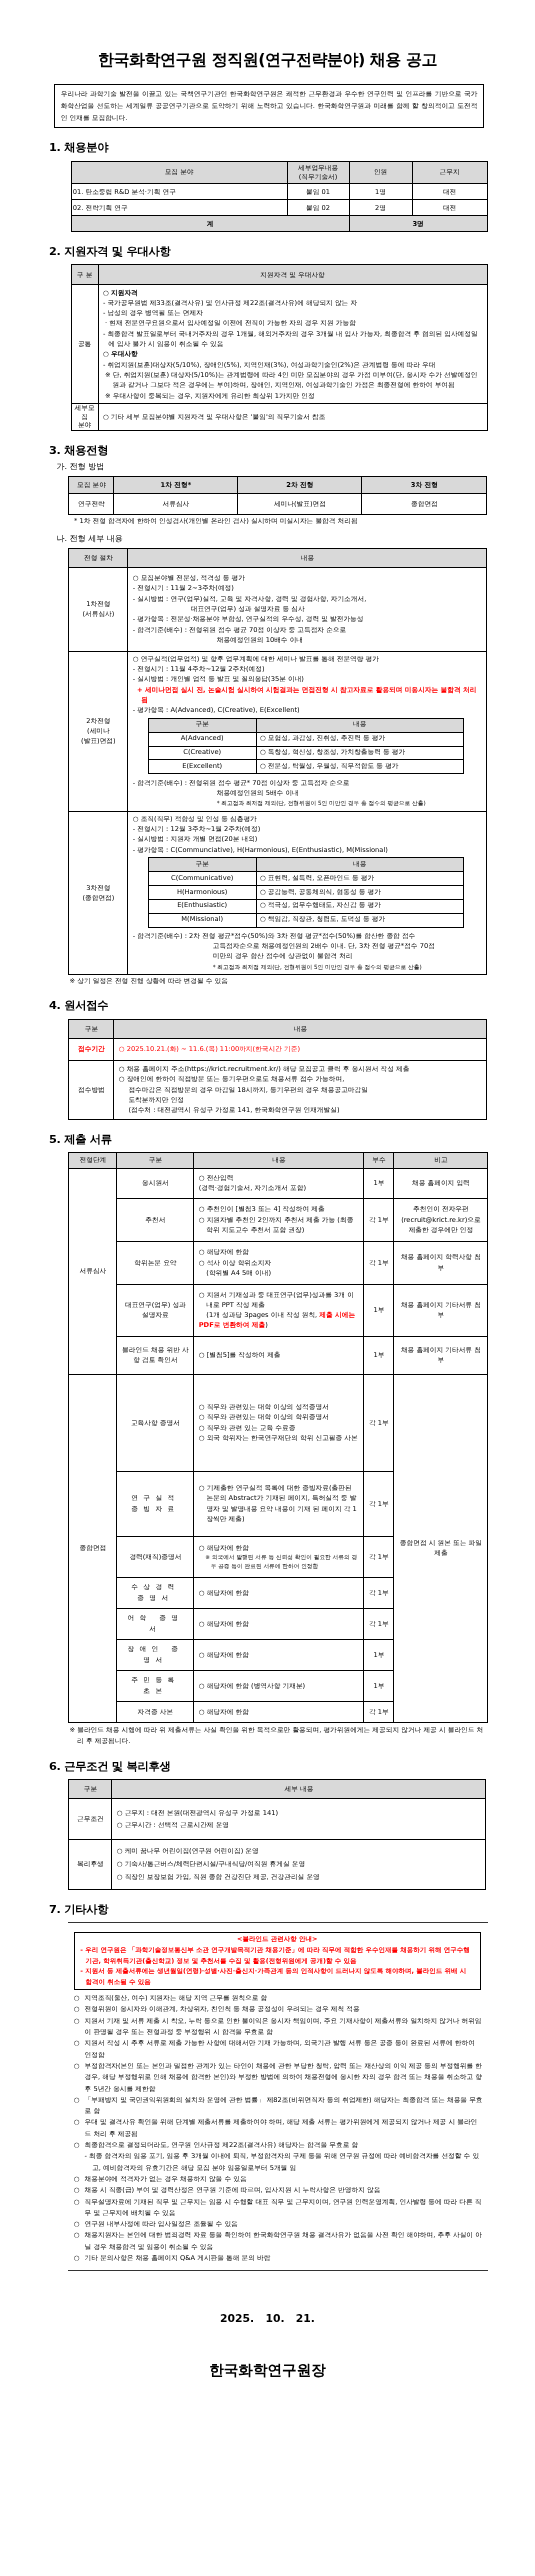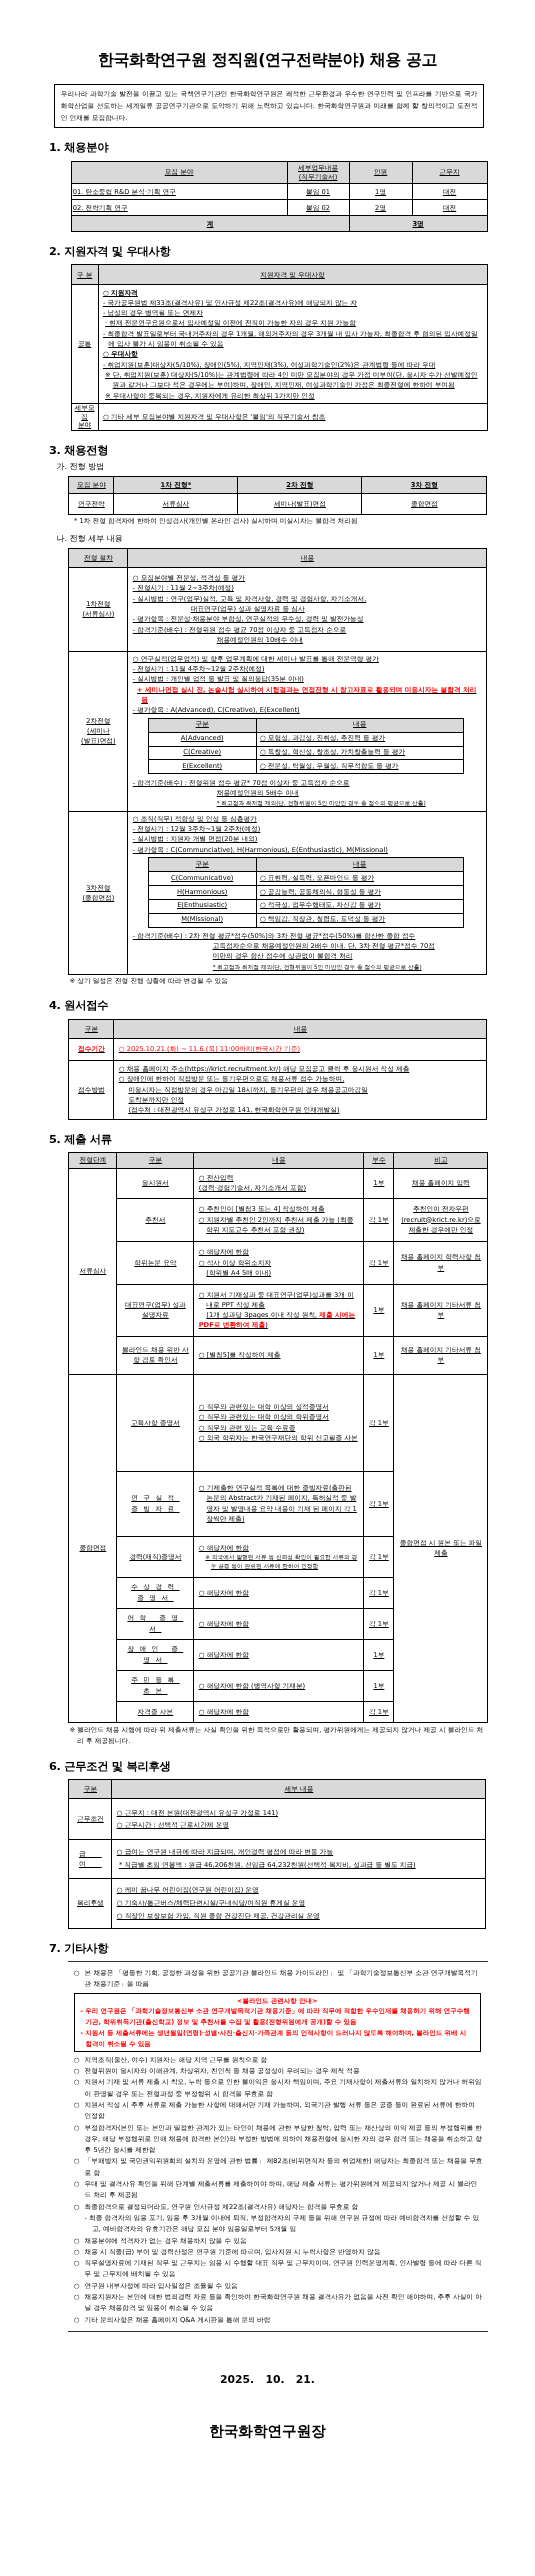--- a/index.html
+++ b/index.html
@@ -14,21 +14,21 @@
   th { background: #d9d9d9; text-align: center; padding: 2.2px; }
   .center { text-align: center; }
   .bold { font-weight: bold; }
   .red { color: #ff0000; }
   .gray { background: #d9d9d9; }
   .cell-pad { padding: 2.2px 4.3px; }
   .line { display: block; }
   .indent1 { padding-left: 7.6px; }
   .small { font-size: 5.7px; }
   .note { font-size: 6.7px; margin: 2.2px 0 0 5.4px; }
-  .t1 { margin-left: 21.6px; width: 417px; text-decoration: underline; }
+  .t1 { margin-left: 21.6px; width: 417px; }
   .inner { width: 316px; margin: 2.2px 0 3.2px 15px; }
   .inner td, .inner th { line-height: 9.7px; padding: 1.6px 3.2px; }
   .spaced { letter-spacing: 5.4px; }
   .etc-box { border-top: 1.6px solid #333; border-bottom: 1.6px solid #333; margin-left: 1.1px; width: 417px; padding: 5.4px 0 5.4px 5.4px; }
   .etc-item { line-height: 11.3px; font-size: 6.7px; padding-left: 10.8px; text-indent: -10.8px; margin: 0 5.4px 0 0; }
   .etc-item .bullet { display: inline-block; width: 10.8px; text-indent: 0; }
   .blind { border: 0.5px solid #000; margin: 3.2px 7.6px 3.2px 0; padding: 1.1px 5.4px; color: #ff0000; font-weight: bold; font-size: 6.5px; line-height: 10.8px; }
   .blind .ttl { text-align: center; }
   .sig-date { text-align: center; font-size: 10.8px; font-weight: bold; margin-top: 41px; }
   .sig-name { text-align: center; font-size: 14.6px; font-weight: bold; margin-top: 36px; }
@@ -225,21 +225,21 @@
     </tr>
     <tr style="height:21.6px">
       <td class="center red bold">접수기간</td>
       <td class="cell-pad red">○ 2025.10.21.(화) ~ 11.6.(목) 11:00까지(한국시간 기준)</td>
     </tr>
     <tr>
       <td class="center">접수방법</td>
       <td class="cell-pad" style="padding-top:3.2px;padding-bottom:3.2px">
         <span class="line">○ 채용 홈페이지 주소(https://krict.recruitment.kr/) 해당 모집공고 클릭 후 응시원서 작성 제출</span>
         <span class="line">○ 장애인에 한하여 직접방문 또는 등기우편으로도 채용서류 접수 가능하며,</span>
-        <span class="line" style="padding-left:9.7px">미응시자는 직접방문의 경우 마감일 18시까지, 등기우편의 경우 채용공고마감일</span>
+        <span class="line" style="padding-left:9.7px">접수마감은 직접방문의 경우 마감일 18시까지, 등기우편의 경우 채용공고마감일</span>
         <span class="line" style="padding-left:9.7px">도착분까지만 인정</span>
         <span class="line" style="padding-left:9.7px">(접수처 : 대전광역시 유성구 가정로 141, 한국화학연구원 인재개발실)</span>
       </td>
     </tr>
   </tbody>
     </table>
 
   <h2>5. 제출 서류</h2>
   <table class="t1" style="margin-left:19.4px;width:420px">
     <tbody>
@@ -358,41 +358,33 @@
       <th style="width:43px">구분</th>
       <th>세부 내용</th>
     </tr>
     <tr style="height:41px">
       <td class="center">근무조건</td>
       <td class="cell-pad" style="line-height:12px">
         <span class="line">○ 근무지 : 대전 본원(대전광역시 유성구 가정로 141)</span>
         <span class="line">○ 근무시간 : 선택적 근로시간제 운영</span>
       </td>
     </tr>
-    <tr style="height:39px">
-      <td class="center" style="letter-spacing:16px">급 여</td>
-      <td class="cell-pad" style="line-height:13px">
-        <span class="line">○ 급여는 연구원 내규에 따라 지급되며, 개인경력 평점에 따라 변동 가능</span>
-        <span class="line" style="padding-left:2.2px">* 직급별 초임 연봉액 : 원급 46,206천원, 선임급 64,232천원(선택적 복지비, 성과급 등 별도 지급)</span>
-      </td>
-    </tr>
     <tr style="height:50px">
       <td class="center">복리후생</td>
       <td class="cell-pad" style="line-height:13px">
         <span class="line">○ 케미 꿈나무 어린이집(연구원 어린이집) 운영</span>
         <span class="line">○ 기숙사/통근버스/체력단련시설/구내식당/여직원 휴게실 운영</span>
         <span class="line">○ 직장인 보장보험 가입, 직원 종합 건강진단 제공, 건강관리실 운영</span>
       </td>
     </tr>
   </tbody>
     </table>
 
   <h2>7. 기타사항</h2>
   <div class="etc-box" style="margin-left:19.4px;width:420px">
-    <div class="etc-item"><span class="bullet">○</span><span>본 채용은 「평등한 기회, 공정한 과정을 위한 공공기관 블라인드 채용 가이드라인」 및 「과학기술정보통신부 소관 연구개발목적기관 채용기준」을 따름</span></div>
     <div class="blind">
       <div class="ttl">&lt;블라인드 관련사항 안내&gt;</div>
       <div style="padding-left:5.4px;text-indent:-5.4px">- 우리 연구원은 「과학기술정보통신부 소관 연구개발목적기관 채용기준」에 따라 직무에 적합한 우수인재를 채용하기 위해 연구수행기관, 학위취득기관(출신학교) 정보 및 추천서를 수집 및 활용(전형위원에게 공개)할 수 있음</div>
       <div style="padding-left:5.4px;text-indent:-5.4px">- 지원서 등 제출서류에는 생년월일(연령)·성별·사진·출신지·가족관계 등의 인적사항이 드러나지 않도록 해야하며, 블라인드 위배 시 합격이 취소될 수 있음</div>
     </div>
     <div class="etc-item"><span class="bullet">○</span><span>지역조직(울산, 여수) 지원자는 해당 지역 근무를 원칙으로 함</span></div>
     <div class="etc-item"><span class="bullet">○</span><span>전형위원이 응시자와 이해관계, 차상위자, 친인척 등 채용 공정성이 우려되는 경우 제척 적용</span></div>
     <div class="etc-item"><span class="bullet">○</span><span>지원서 기재 및 서류 제출 시 착오, 누락 등으로 인한 불이익은 응시자 책임이며, 주요 기재사항이 제출서류와 일치하지 않거나 허위임이 판명될 경우 또는 전형과정 중 부정행위 시 합격을 무효로 함</span></div>
     <div class="etc-item"><span class="bullet">○</span><span>지원서 작성 시 추후 서류로 제출 가능한 사항에 대해서만 기재 가능하며, 외국기관 발행 서류 등은 공증 등이 완료된 서류에 한하여 인정함</span></div>
     <div class="etc-item"><span class="bullet">○</span><span>부정합격자(본인 또는 본인과 밀접한 관계가 있는 타인이 채용에 관한 부당한 청탁, 압력 또는 재산상의 이익 제공 등의 부정행위를 한 경우, 해당 부정행위로 인해 채용에 합격한 본인)와 부정한 방법에 의하여 채용전형에 응시한 자의 경우 합격 또는 채용을 취소하고 향후 5년간 응시를 제한함</span></div>

